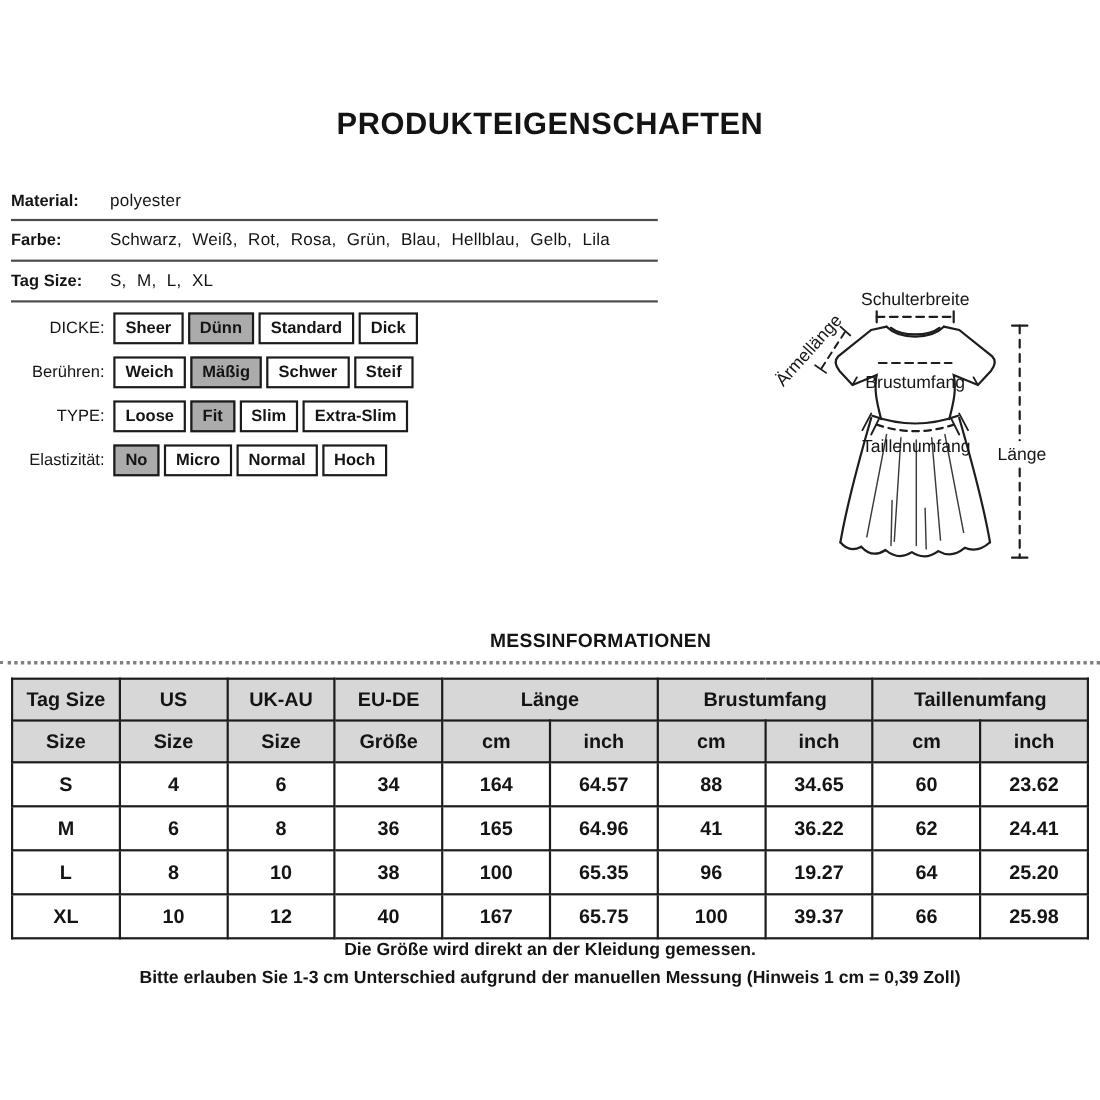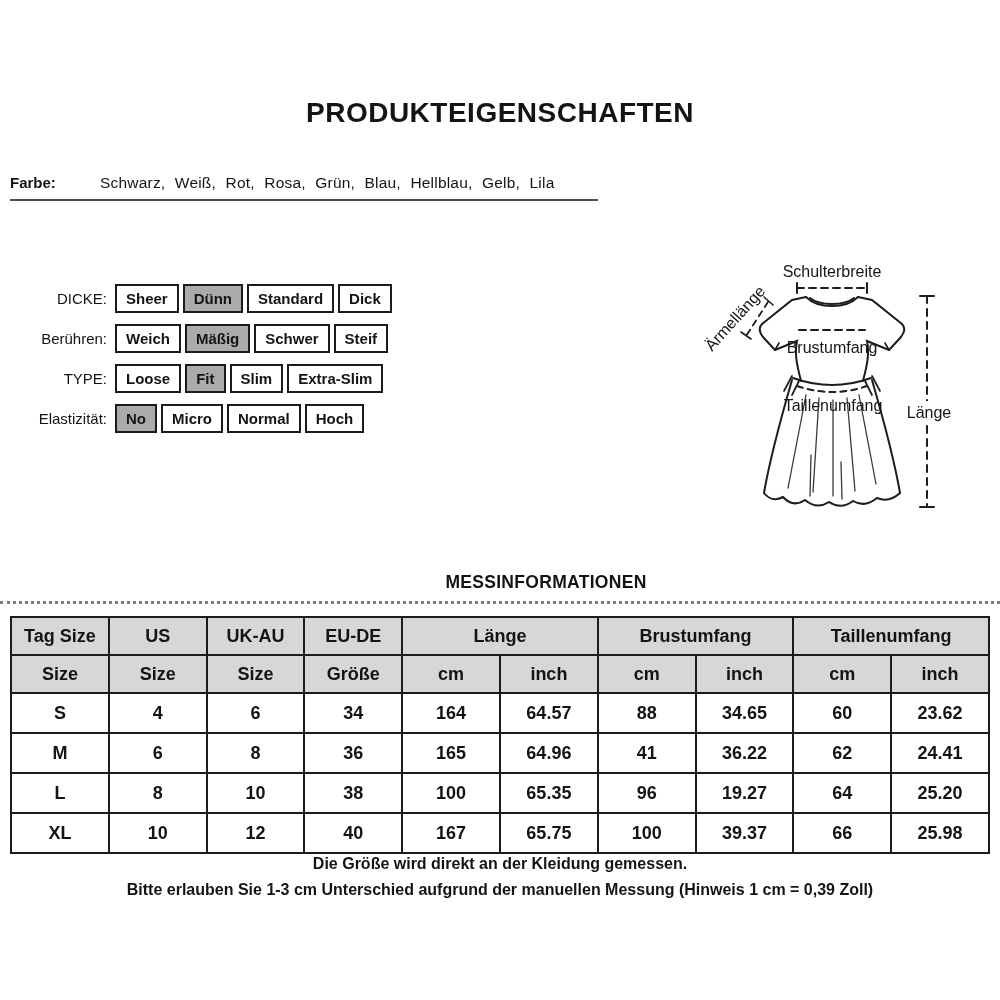--- a/index.html
+++ b/index.html
@@ -21,21 +21,21 @@
   .info-row{
     display:flex;align-items:center;height:35px;
     border-bottom:2px solid #4c4c4c;
   }
   .info-row:first-child{height:33px;}
   .info-label{width:90px;font-weight:bold;font-size:15px;flex:0 0 auto;}
   .info-value{font-size:15.5px;word-spacing:5px;letter-spacing:.2px;white-space:nowrap;}
   
   .attr-section{position:absolute;top:284px;left:0;}
   .attr-row{display:flex;align-items:center;height:29px;margin-bottom:11px;}
-  .attr-label{width:95px;text-align:right;font-size:15px;margin-right:8px;flex:0 0 auto;padding-left:12px;}
+  .attr-label{width:95px;text-align:right;font-size:15px;margin-right:8px;flex:0 0 auto;}
   .chip{
     border:2px solid #1b1b1b;background:#fff;font-weight:bold;font-size:15px;
     padding:2px 9px;margin-right:4px;height:29px;display:flex;align-items:center;
     box-sizing:border-box;cursor:default;
   }
   .chip.selected{background:var(--chip-selected);}
   
   .diagram{position:absolute;left:680px;top:250px;width:320px;height:280px;}
   .diagram svg{width:100%;height:100%;}
   .dg-text{font-family:"Liberation Sans",sans-serif;font-size:16px;fill:#161616;}
@@ -58,22 +58,30 @@
   .notes{position:absolute;top:855px;left:0;width:1000px;text-align:center;}
   .notes p{margin:0 0 8px 0;font-size:16px;font-weight:bold;}
 </style>
 </head>
 <body>
 
 <div class="page-title">PRODUKTEIGENSCHAFTEN</div>
 
 <div class="info-section">
     <div class="info-row">
+      <span class="info-label">Material:</span>
+      <span class="info-value">polyester</span>
+    </div>
+    <div class="info-row">
       <span class="info-label">Farbe:</span>
       <span class="info-value">Schwarz, Weiß, Rot, Rosa, Grün, Blau, Hellblau, Gelb, Lila</span>
+    </div>
+    <div class="info-row">
+      <span class="info-label">Tag Size:</span>
+      <span class="info-value">S, M, L, XL</span>
     </div>
   </div>
 
 <div class="attr-section">
     <div class="attr-row">
       <span class="attr-label">DICKE:</span>
       <div class="chip">Sheer</div>
       <div class="chip selected">Dünn</div>
       <div class="chip">Standard</div>
       <div class="chip">Dick</div>

